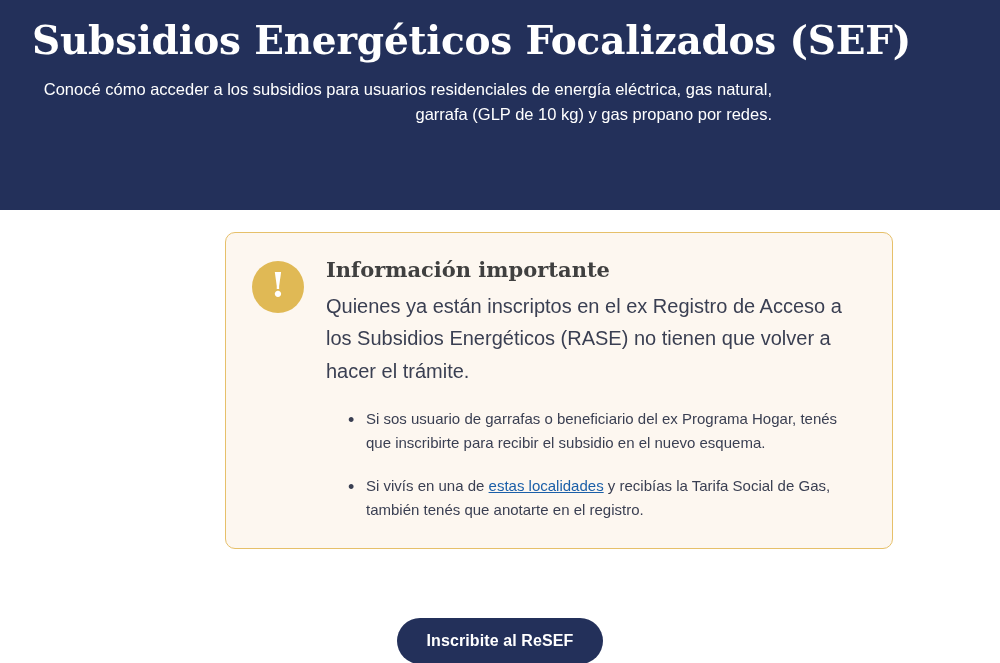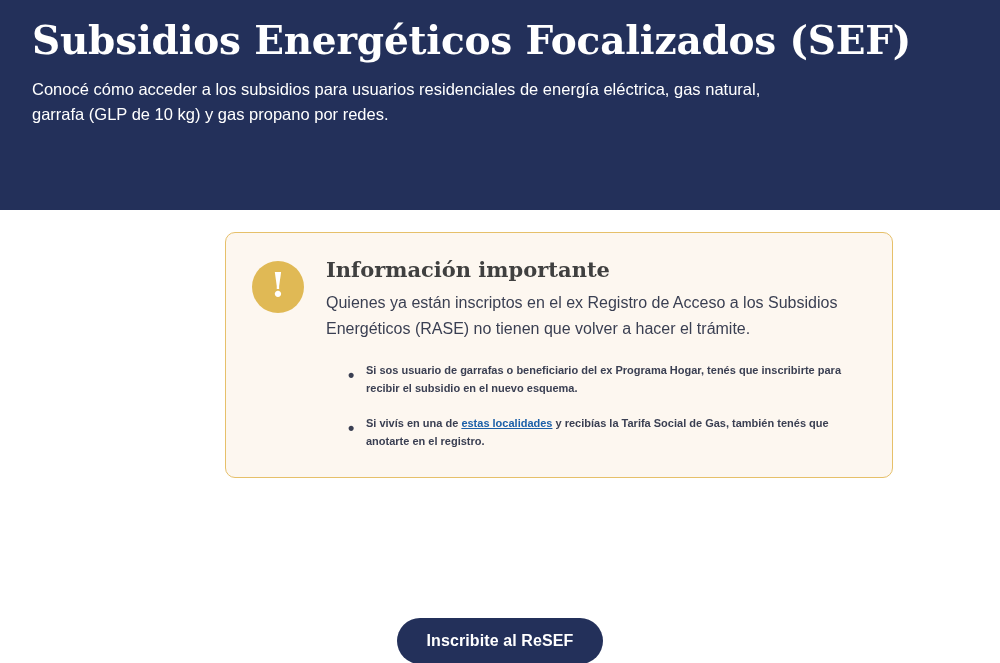--- a/index.html
+++ b/index.html
@@ -29,20 +29,21 @@
     line-height: 1.15;
     margin: 0 0 14px 0;
     letter-spacing: -0.2px;
   }
   .header-subtitle {
     font-size: 16.5px;
     line-height: 1.55;
     max-width: 740px;
     margin: 0;
     font-weight: 400;
+    text-align: right;
   }
 
   
   .main {
     padding: 0;
     background: #ffffff;
     height: 501px;
     position: relative;
   }
 
@@ -86,39 +87,38 @@
     color: #2d3142;
   }
   .callout-heading {
     font-family: "DejaVu Serif", "Liberation Serif", serif;
     font-size: 21px;
     font-weight: bold;
     margin: 0 0 8px 0;
     color: #404040;
   }
   .callout-paragraph {
-    font-size: 16px;
+    font-size: 20px;
     line-height: 1.62;
     margin: 0;
     color: #3a3f52;
     max-width: 560px;
   }
   .callout-list {
     margin: 20px 0 0 0;
     padding-left: 22px;
     list-style: none;
   }
   .callout-list li {
-    font-size: 11px;
+    font-size: 15px;
     line-height: 1.62;
     color: #3a3f52;
     margin-bottom: 18px;
     position: relative;
     padding-left: 18px;
-    font-weight: bold;
   }
   .callout-list li:last-child { margin-bottom: 0; }
   .callout-list li::before {
     content: "\2022";
     position: absolute;
     left: 0;
     top: -1px;
     color: #3a3f52;
     font-size: 18px;
   }

